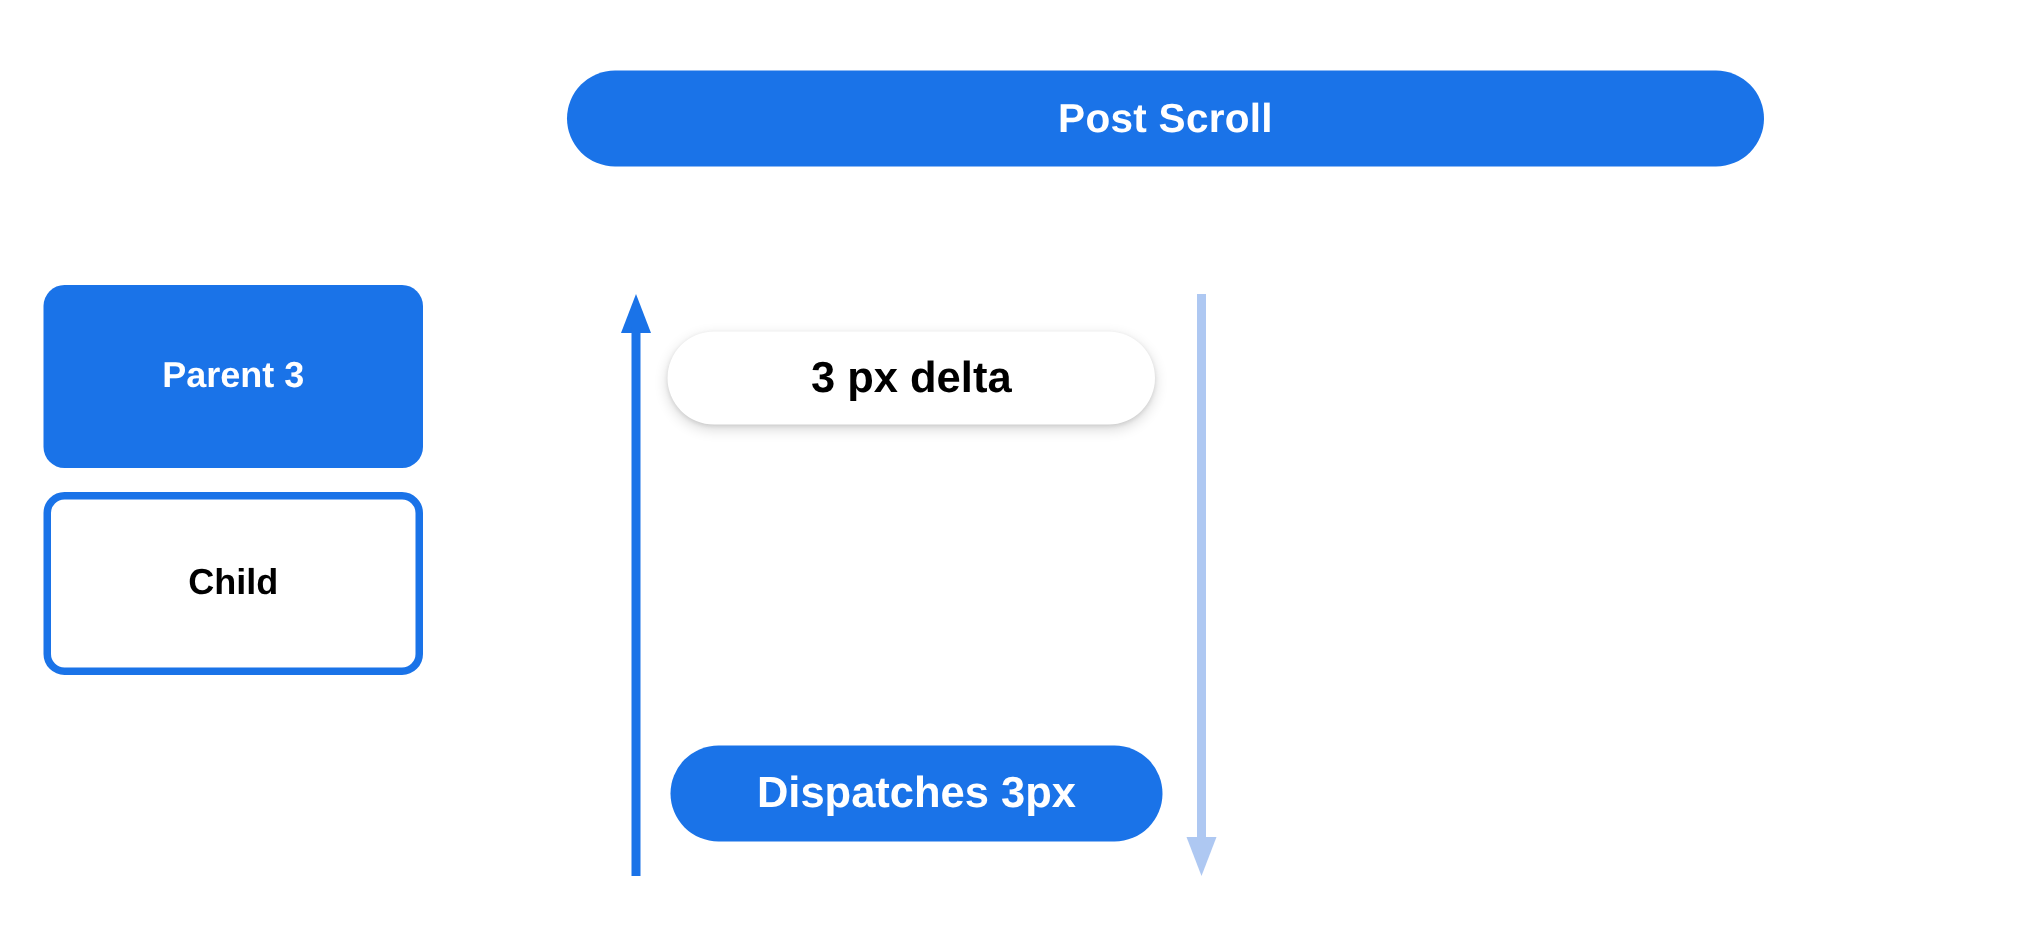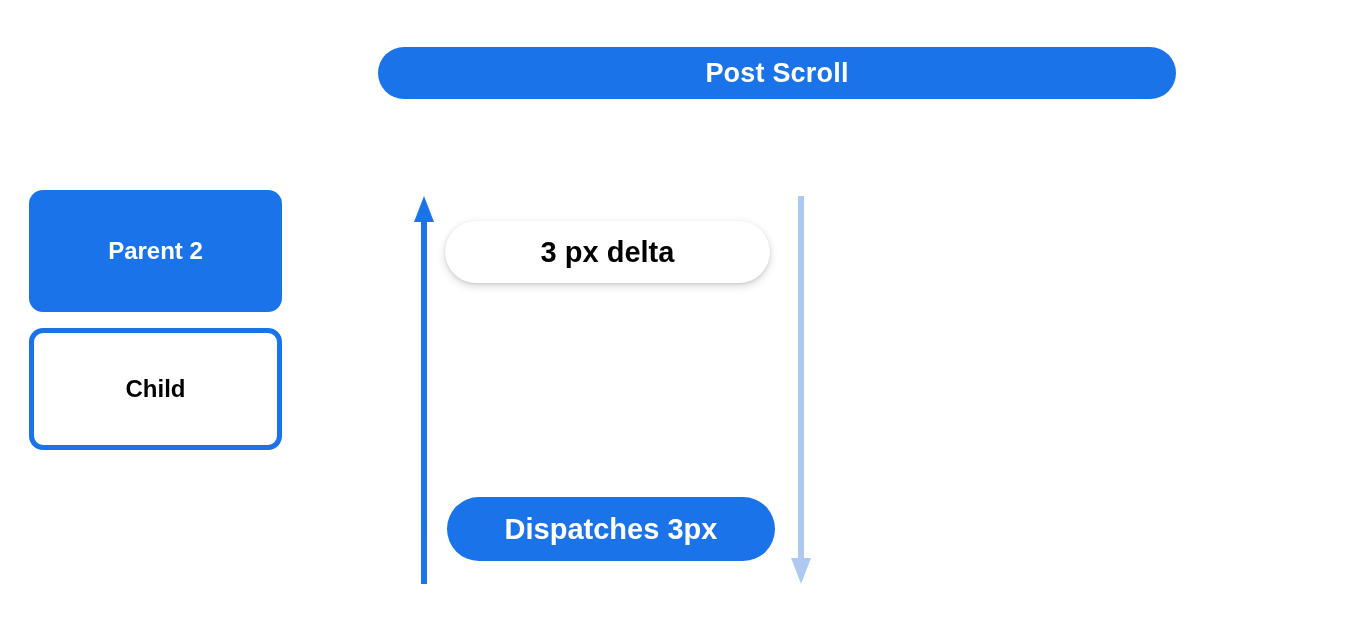--- a/index.html
+++ b/index.html
@@ -18,21 +18,21 @@
     background: #ffffff;
     overflow: hidden;
   }
 
   
   .title-bar {
     position: absolute;
     left: 378px;
     top: 47px;
     width: 798px;
-    height: 52px;
+    height: 64px;
     background: #1a73e8;
     border-radius: 32px;
     display: flex;
     align-items: center;
     justify-content: center;
   }
   .title-bar .title-text {
     color: #ffffff;
     font-size: 27px;
     font-weight: bold;
@@ -123,21 +123,21 @@
 <body>
 
 <div id="canvas">
 
   <div class="title-bar">
     <span class="title-text">Post Scroll</span>
   </div>
 
   <div class="stack">
     <div class="stack-box filled">
-      <span>Parent 2</span>
+      <span>Parent 3</span>
     </div>
     <div class="stack-box outlined">
       <span>Child</span>
     </div>
   </div>
 
   <div class="arrow arrow-up">
     <svg width="22" height="388" viewBox="0 0 22 388" xmlns="http://www.w3.org/2000/svg" aria-hidden="true">
       <polygon points="11,0 21,26 1,26" fill="#1a73e8"></polygon>
       <rect x="8" y="22" width="6" height="366" fill="#1a73e8"></rect>

